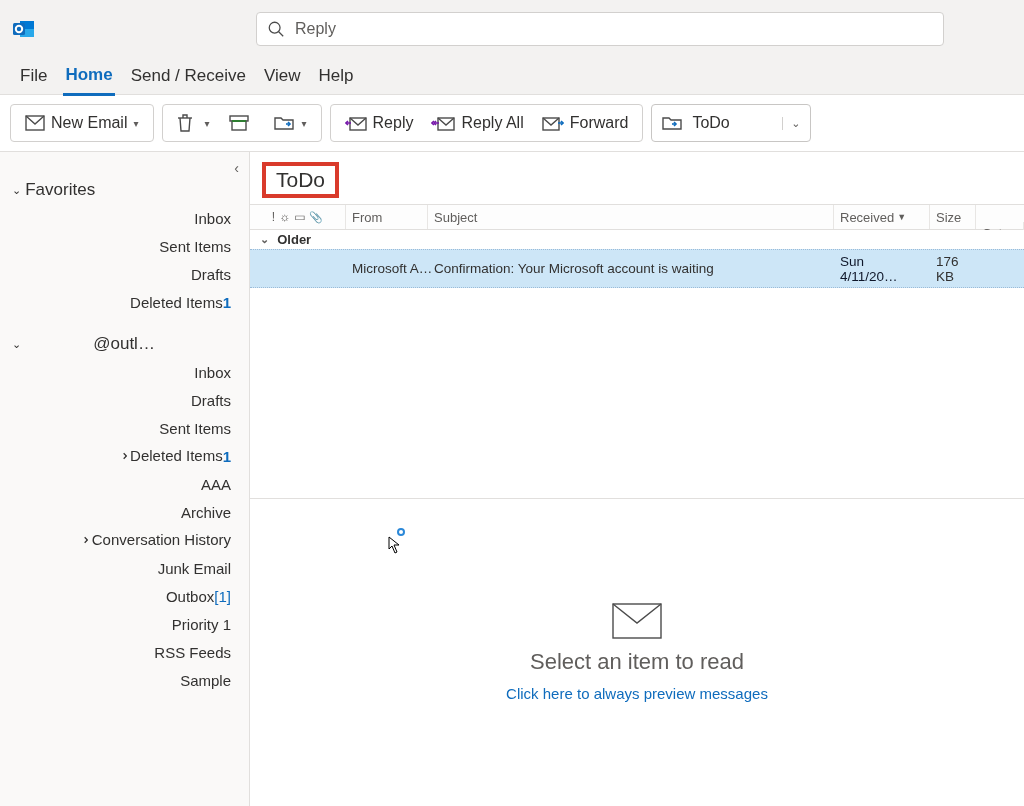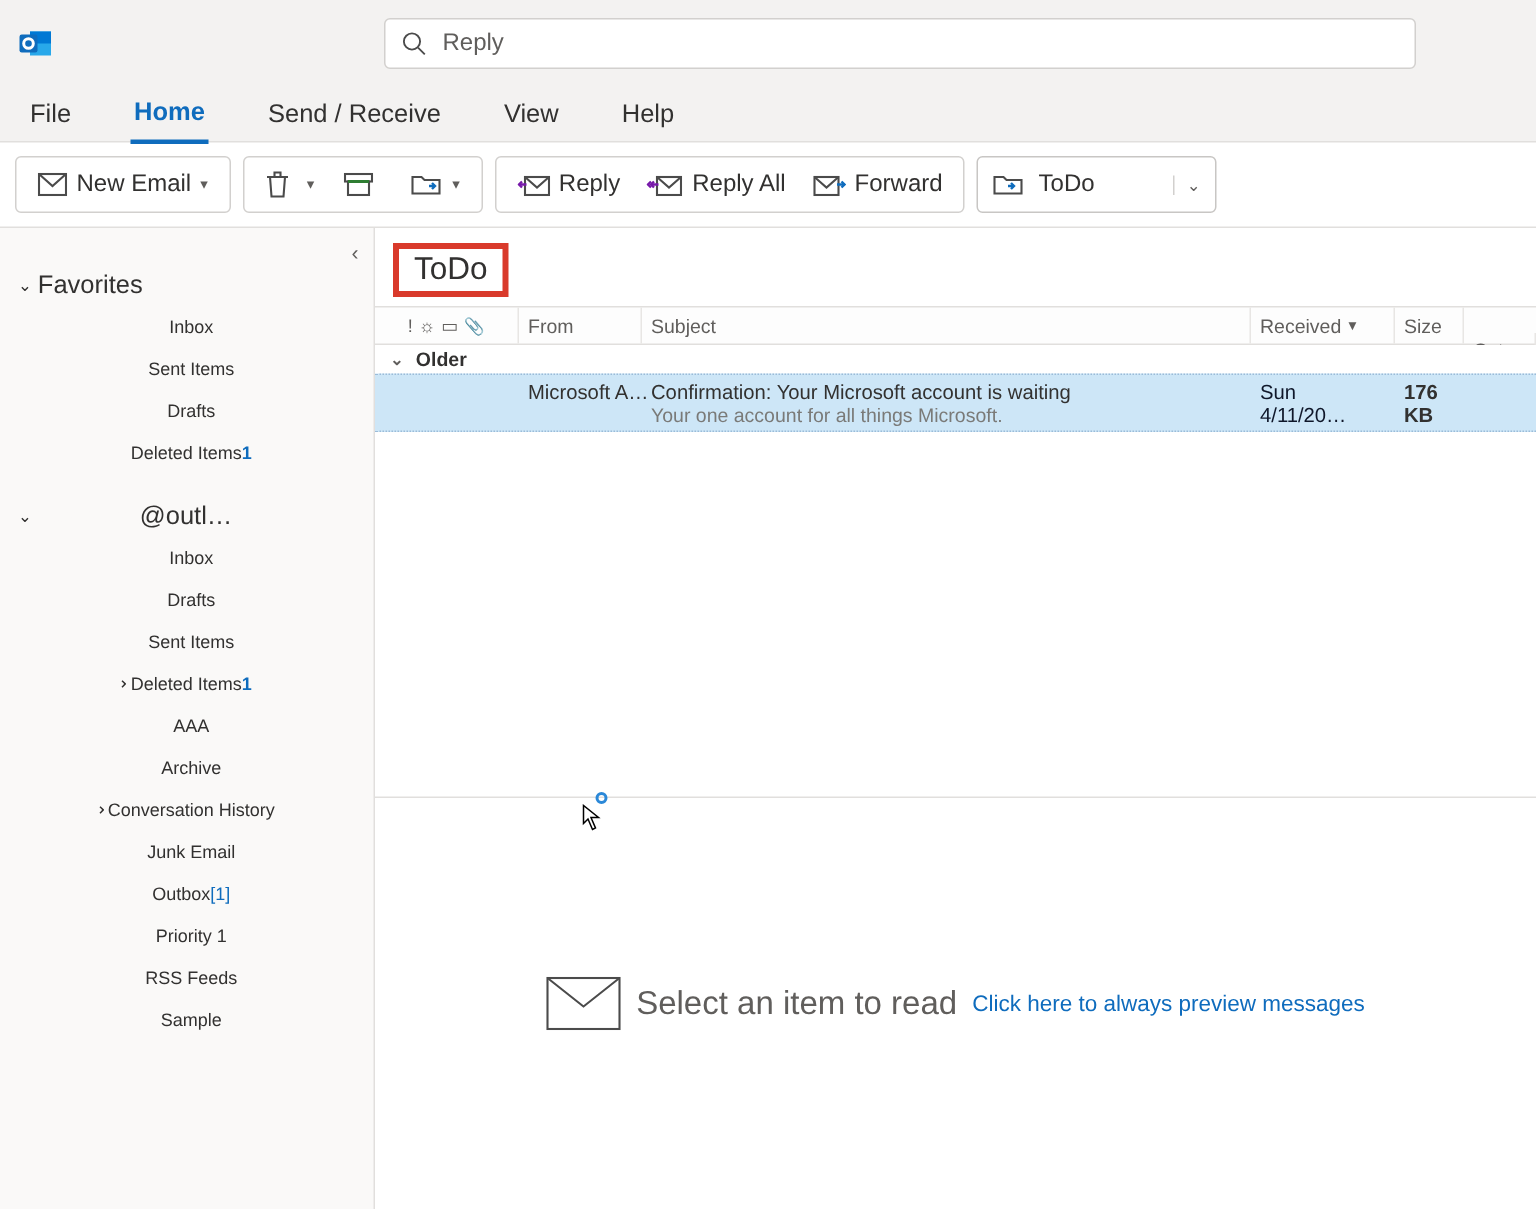--- a/index.html
+++ b/index.html
@@ -43,21 +43,21 @@
     color: #605e5c;
     font-size: 16px;
   }
   .search-box svg { margin-right: 10px; }
   .search-placeholder { color: #605e5c; }
 
   
   .menu-bar {
     display: flex;
     align-items: center;
-    gap: 38px;
+    gap: 14px;
     padding: 6px 18px 0 18px;
     height: 36px;
     background: #f3f2f1;
     font-size: 17px;
     color: #323130;
   }
   .menu-item { cursor: pointer; padding: 2px 2px 8px 2px; }
   .menu-item.active {
     color: #0f6cbd;
     font-weight: 600;
@@ -150,23 +150,23 @@
     align-items: center;
     font-size: 17px;
     font-weight: 400;
     padding: 4px 12px;
     color: #323130;
   }
   .nav-header .chevh { font-size: 11px; margin-right: 4px; color:#323130; }
   .nav-item {
     display: flex;
     align-items: center;
-    justify-content: center;
+    justify-content: flex-end;
     padding: 5px 18px 5px 24px;
-    font-size: 12px;
+    font-size: 15px;
     color: #323130;
     cursor: pointer;
     min-height: 28px;
   }
   .nav-item .count { color: #0f6cbd; font-weight: 600; }
   .nav-item .bcount { color: #0f6cbd; }
   .nav-item.subheader {
     padding-left: 12px;
   }
   .nav-spacer { height: 14px; }
@@ -235,36 +235,36 @@
     border-bottom: 1px dotted #9bbbd8;
     padding: 2px 0;
     font-size: 13.5px;
   }
   .msg-row .col-flags { color:#605e5c; }
   .msg-row .col-from  { color:#323130; white-space:nowrap; overflow:hidden; text-overflow:ellipsis;}
   .msg-row .col-subject { display:block; }
   .subj-line { color:#323130; }
   .preview-line { color:#7a7a78; font-size:13px; }
   .msg-row .col-received {  color:#0f172a;}
-  .msg-row .col-size {  color:#323130;font-weight:bold;}
+  .msg-row .col-size {  color:#323130;}
   .msg-row > div{
     padding:0 6px;
   }
 
   
   .reading-pane {
     position: absolute;
     left: 250px;
     right: 0;
     bottom: 0;
-    height: 275px;
+    height: 308px;
     border-top: 1px solid #e1dfdd;
     background: #fff;
     display: flex;
-    flex-direction: row;
+    flex-direction: column;
     align-items: center;
     justify-content: center;
     gap: 10px;
   }
   .reading-pane .big-text {
     font-size: 22px;
     color: #605e5c;
   }
   .reading-pane .link-text {
     font-size: 15px;
@@ -508,21 +508,20 @@
       <span class="gchev">⌄</span>
       <span>Older</span>
     </div>
 
     <div class="msg-row">
       <div class="col-flags"></div>
       <div style="flex:1;display:flex;">
         <div class="col-from" style="width:82px;">Microsoft A…</div>
         <div class="col-subject" style="flex:1;">
           <div class="subj-line">Confirmation: Your Microsoft account is waiting</div>
-          <div class="preview-line">Your one account for all things Microsoft.</div>
         </div>
       </div>
       <div class="col-received">Sun 4/11/20…</div>
       <div class="col-size">176 KB</div>
       <div class="col-category"></div>
     </div>
   </div>
 </div>
 
 <div class="reading-pane">

